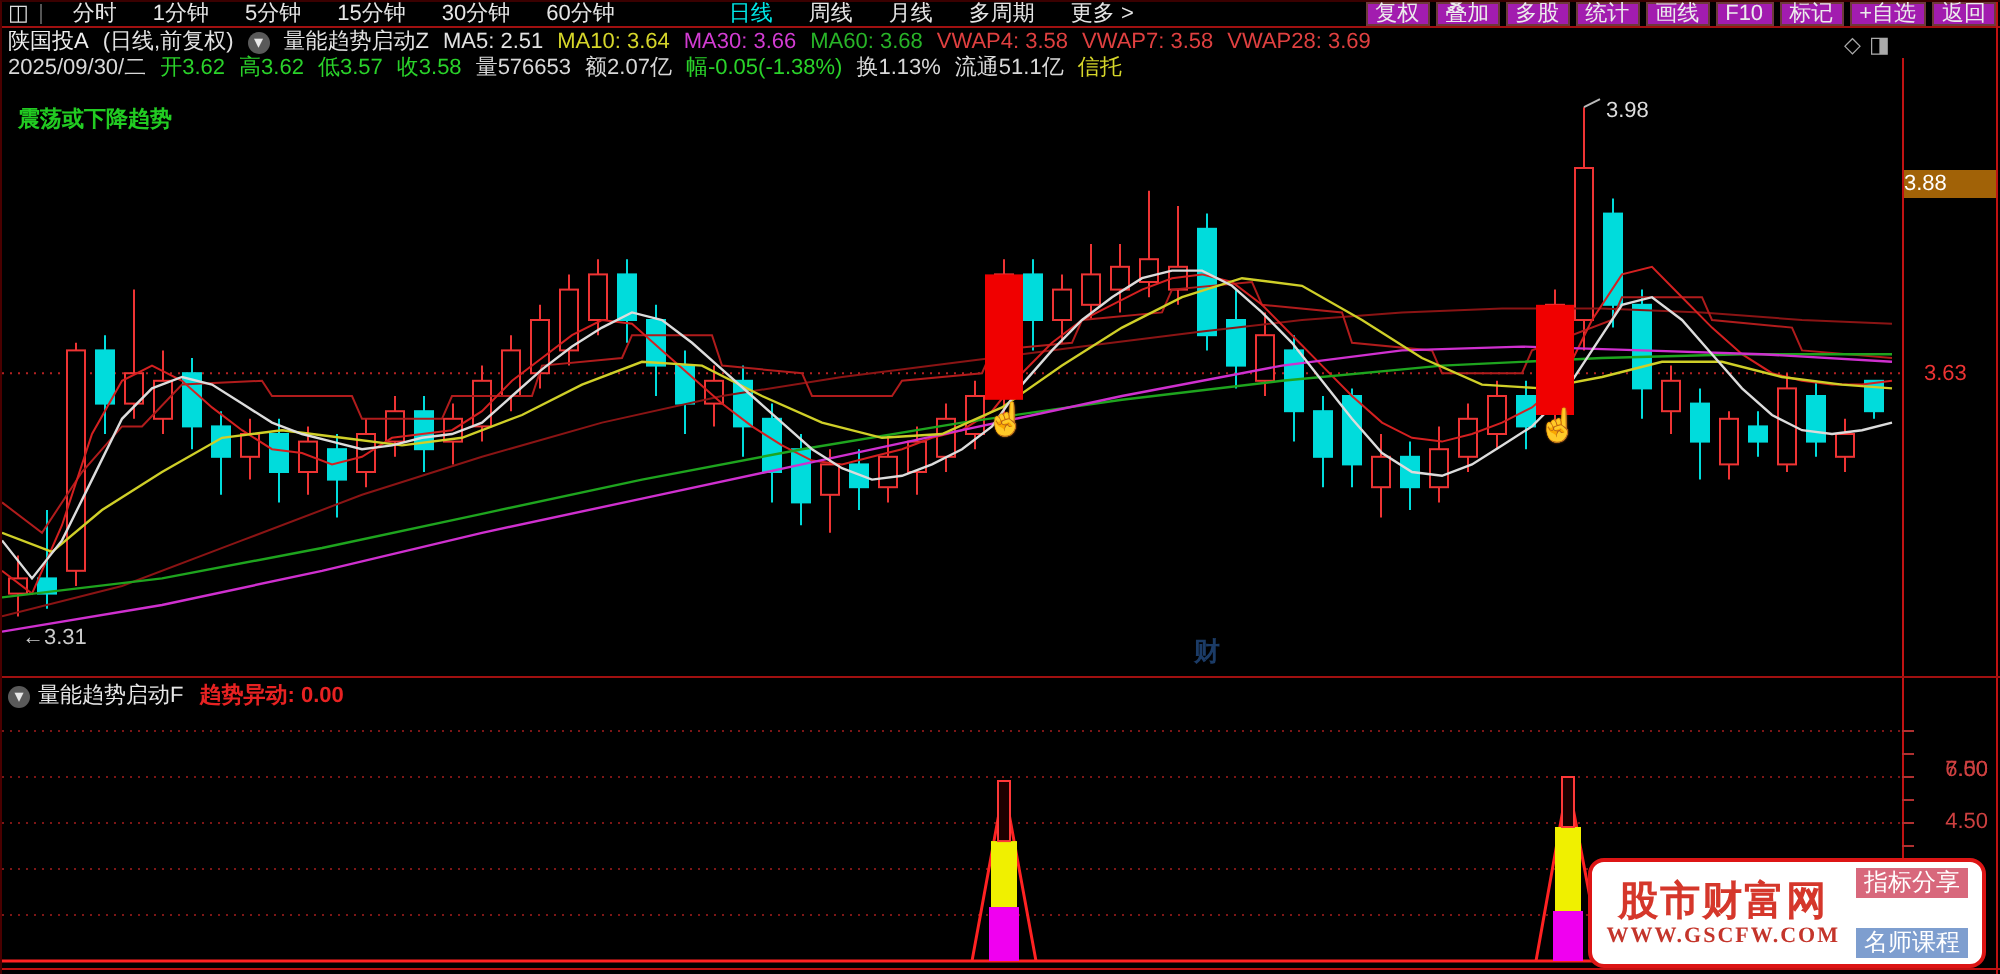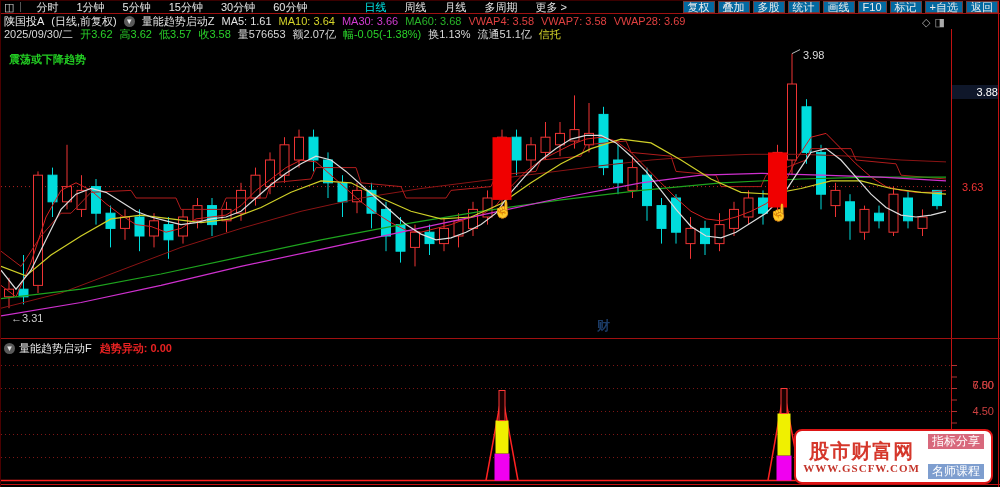--- a/index.html
+++ b/index.html
@@ -6,41 +6,41 @@
   .window{position:relative;width:1000px;height:487px;background:#000;overflow:hidden;
           border-left:1px solid #4a0000;border-top:1px solid #3a0000;box-sizing:border-box;}
   
   .menu-bar{position:absolute;top:0;left:0;height:12px;display:flex;align-items:center;
             color:#e6e6e6;font-size:11px;line-height:11px;white-space:nowrap;}
   .menu-bar .wicon{color:#ddd;font-size:11px;margin:0 4px 0 3px;}
   .menu-bar .vsep{width:1px;height:10px;background:#555;margin:0 6px 0 2px;}
   .mi{margin:0 9px;cursor:default;}
   .mi.active{color:#00e8e8;margin-left:48px;}
   .rbtns{position:absolute;top:0;right:2px;height:12px;display:flex;align-items:center;}
-  .tbtn{color:#ececec;font-size:11px;line-height:9px;border:1px solid #6e3a3a;background:#0369a1;
+  .tbtn{color:#ececec;font-size:11px;line-height:9px;border:1px solid #6e3a3a;background:#a21caf;
         padding:0 4px;margin-left:3px;height:10px;display:flex;align-items:center;}
   .hline{position:absolute;left:0;width:1000px;height:1px;background:#a01010;}
   
   .inforow{position:absolute;left:3px;height:12px;display:flex;align-items:center;
            font-size:11px;line-height:11px;white-space:nowrap;color:#d8d8d8;}
   .inforow span{margin-right:7px;}
   .c0{color:#e2e2e2}.c1{color:#d6d62a}.c2{color:#d23cd2}.c3{color:#28b428}.c4{color:#e04040}
   .sw{color:#d8d8d8}.sg{color:#2ad22a}.sy{color:#d6d62a}
   .title{color:#f0f0f0;font-weight:normal;margin-right:4px;}
   .circ{display:inline-flex;width:11px;height:11px;border-radius:50%;background:#5a5a5a;color:#e8e8e8;
         font-size:9px;line-height:10px;justify-content:center;align-items:center;margin-right:4px;}
   .row2icons{position:absolute;top:15px;left:921px;color:#aaa;font-size:11px;letter-spacing:4px;}
   
   .trend-note{position:absolute;top:51px;left:8px;color:#22cc22;font-size:11px;font-weight:bold;}
   #main-wrap{position:absolute;top:40px;left:0;width:950px;height:298px;}
   #panel2-wrap{position:absolute;top:338px;left:0;width:958px;height:145px;}
   .vline-axis{position:absolute;top:28px;left:950px;width:1px;height:455px;background:#c01212;}
   .vline-right{position:absolute;top:0;left:997px;width:1px;height:487px;background:#c01212;}
-  .price-tag-blue{position:absolute;top:84px;left:951px;width:46px;height:14px;background:#0f172a;
-                  color:#fff;font-size:11px;line-height:14px;text-align:right;}
+  .price-tag-blue{position:absolute;top:84px;left:951px;width:46px;height:14px;background:#a16207;
+                  color:#fff;font-size:11px;line-height:14px;text-align:left;}
   .price-tag-red{position:absolute;top:180px;left:961px;color:#ee3333;font-size:11px;}
   .p2label{position:absolute;left:953px;width:40px;text-align:right;color:#cd4040;font-size:11px;}
   .p2l0{top:378px}.p2l1{top:378px}.p2l2{top:404px}
   .panel2-head{position:absolute;top:341px;left:3px;height:12px;display:flex;align-items:center;
                font-size:11px;line-height:11px;white-space:nowrap;}
   .panel2-head .nm{color:#e8e8e8;margin-right:8px;}
   .panel2-head .sig{color:#e82222;font-weight:bold;}
   .hand{position:absolute;color:#f7a256;font-size:16px;text-shadow:0 0 1px #b06020;}
   .hand1{top:199px;left:492px;} .hand2{top:202px;left:768px;}
   .cnwm{position:absolute;top:316px;left:596px;color:#1b3b66;font-size:13px;font-weight:bold;}
@@ -88,21 +88,21 @@
     <span class="tbtn">返回</span>
   </div>
 
   <div class="hline" style="top:12px;"></div>
 
   <div class="inforow" style="top:14px;">
     <span class="title">陕国投A</span>
     <span class="c0">(日线,前复权)</span>
     <span class="circ">▾</span>
     <span class="c0">量能趋势启动Z</span>
-    <span class="c0">MA5: 1.61</span>
+    <span class="c0">MA5: 2.51</span>
     <span class="c1">MA10: 3.64</span>
     <span class="c2">MA30: 3.66</span>
     <span class="c3">MA60: 3.68</span>
     <span class="c4">VWAP4: 3.58</span>
     <span class="c4">VWAP7: 3.58</span>
     <span class="c4">VWAP28: 3.69</span>
   </div>
   <div class="row2icons"><span>◇</span><span>◨</span></div>
 
   <div class="inforow" style="top:27px;">

